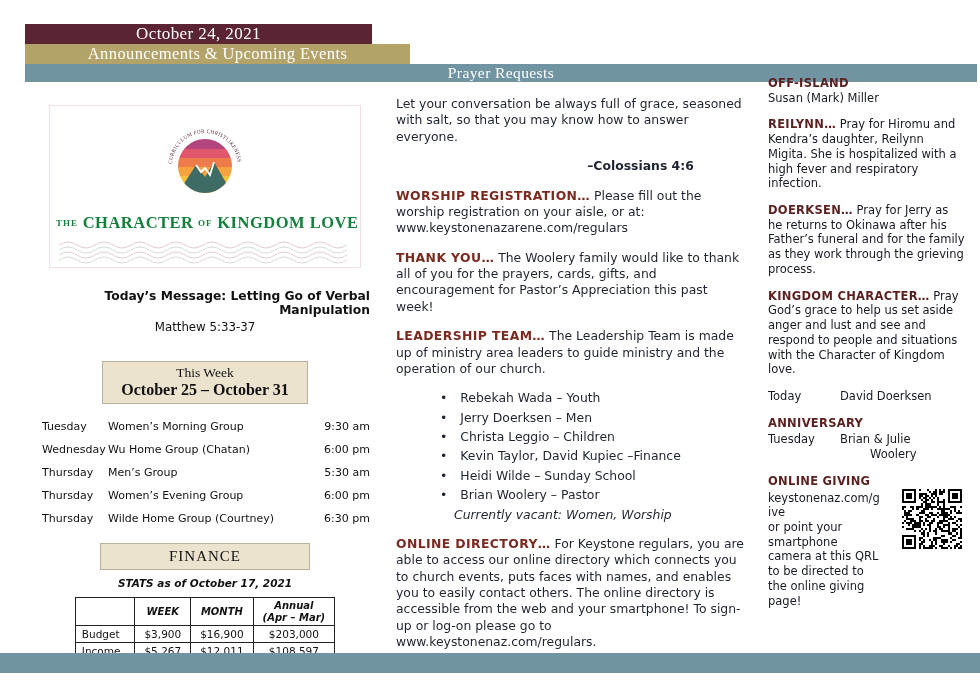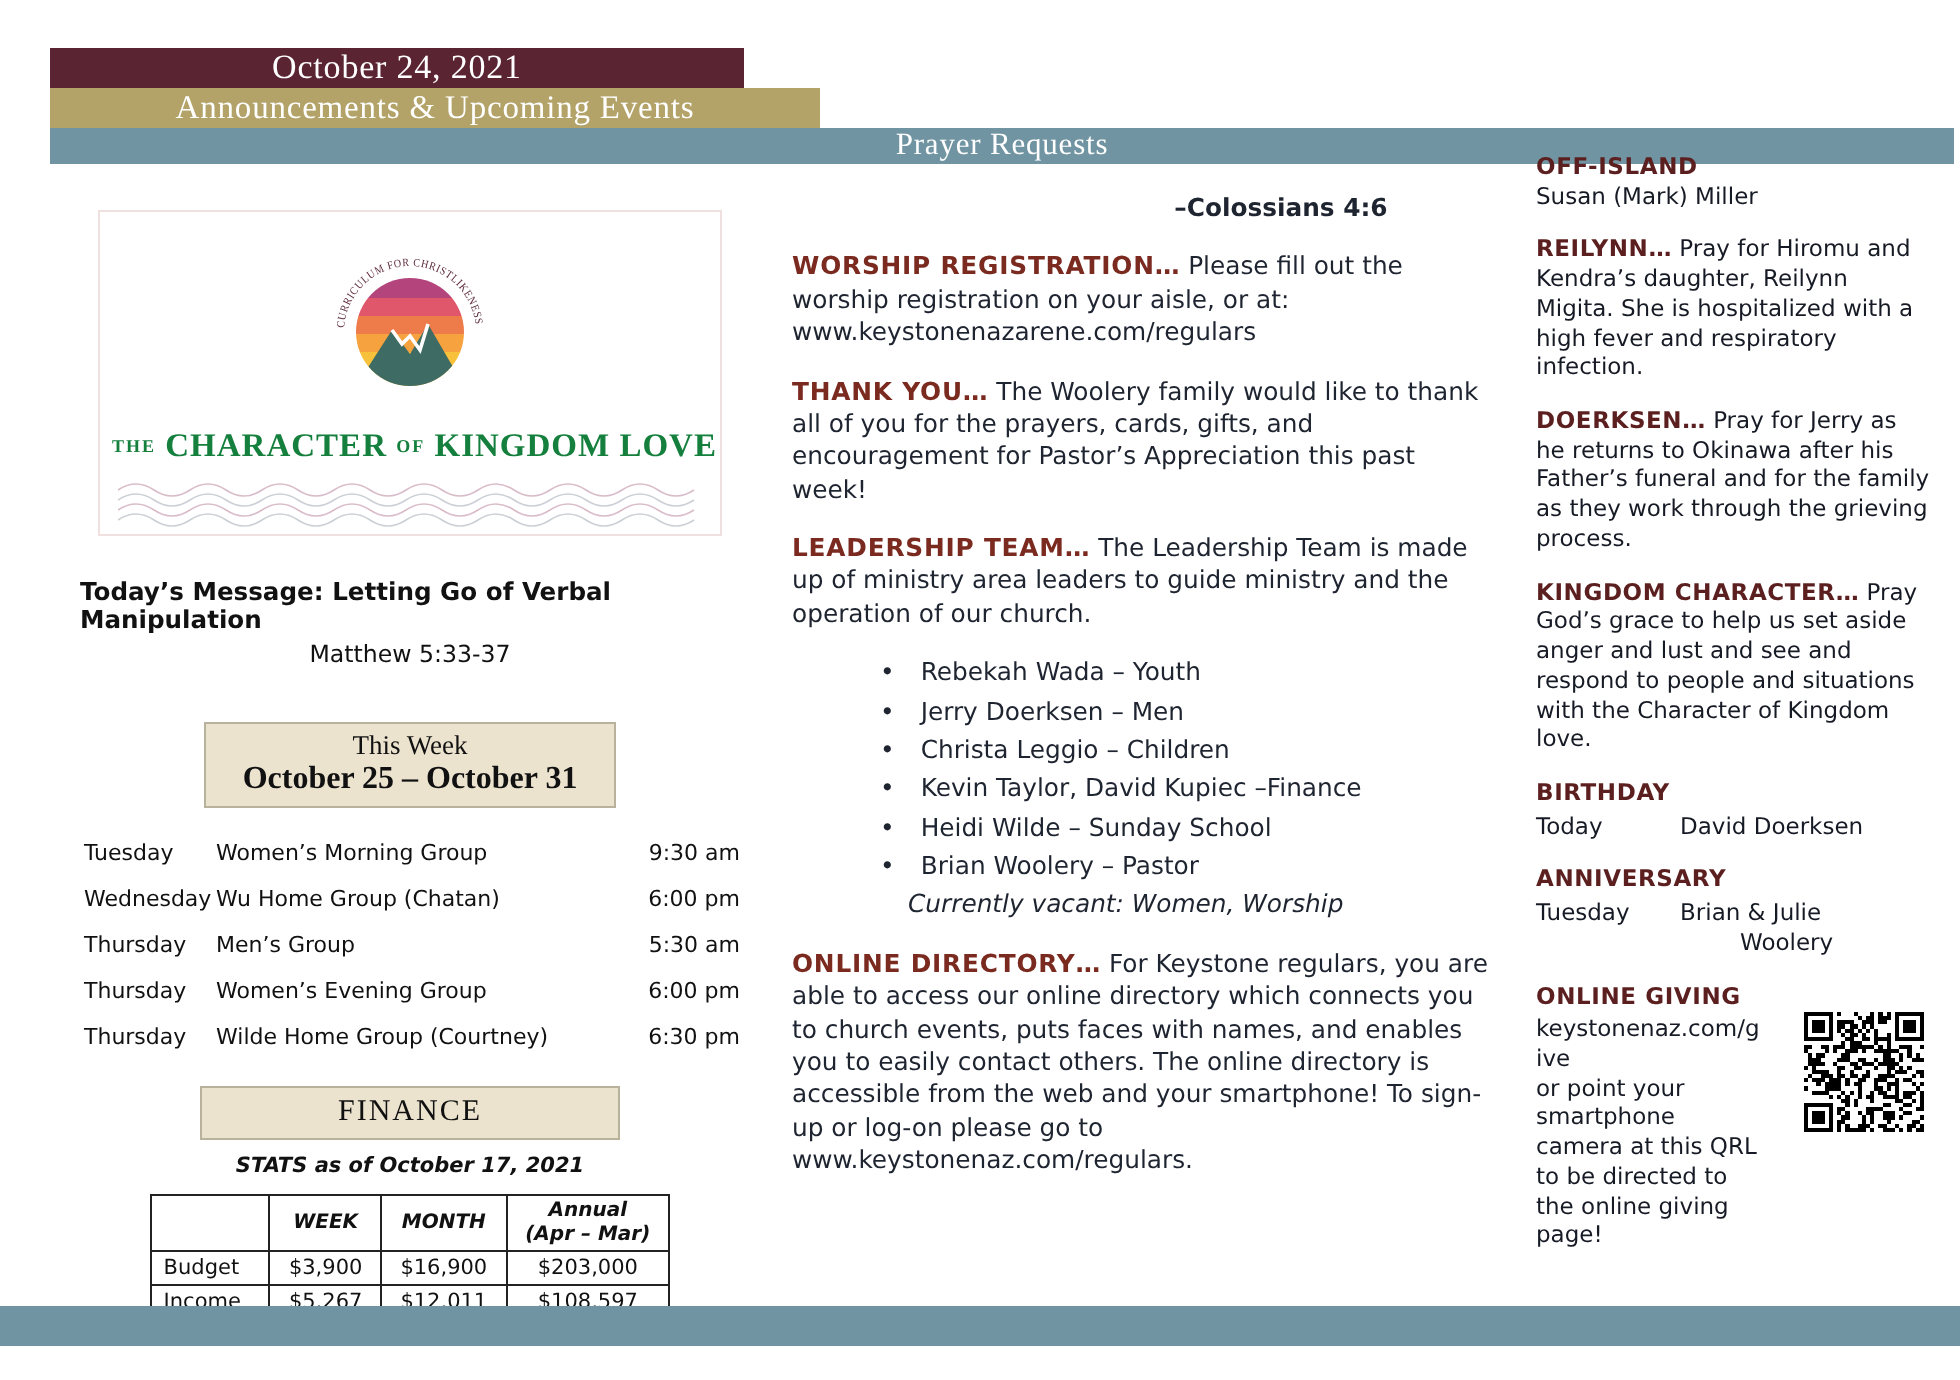--- a/index.html
+++ b/index.html
@@ -22,21 +22,21 @@
   .botbar .seg-tan    { width:385px; }
   .botbar .seg-teal   { flex:1; }
 
   
   .col-left { position:absolute; left:40px; top:75px; width:330px; color:#111; }
   .logo-box { border:1px solid #f0e0e0; width:312px; margin:30px auto 0; padding:12px 6px 2px; text-align:center; }
   .logo-title { font-family:"Liberation Serif",serif; color:#15803d; font-size:16.5px;
                 letter-spacing:.5px; margin-top:7px; white-space:nowrap; font-weight:600; }
   .logo-title .sm { font-size:9px; letter-spacing:1px; vertical-align:2px; }
   .waves { display:block; margin:8px auto 0; }
-  .msg { margin-top:21px; text-align:left; font-weight:bold; font-size:12.3px; }
+  .msg { margin-top:21px; text-align:right; font-weight:bold; font-size:12.3px; }
   .msg-ref { text-align:center; font-size:11.8px; margin-top:3px; }
   .week-box { width:206px; margin:27px auto 0; background:#ece3cf; border:1px solid #b8b19c;
               text-align:center; padding:3px 0 4px; font-family:"Liberation Serif",serif; }
   .week-box .t1 { font-size:13.5px; font-weight:400; }
   .week-box .t2 { font-size:16px; font-weight:600; }
   .schedule { margin:16px 0 0 2px; font-size:11px; }
   .srow { display:flex; margin-bottom:10px; }
   .srow .day { width:66px; }
   .srow .ev  { flex:1; }
   .srow .tm  { width:52px; text-align:right; }
@@ -193,20 +193,21 @@
         <td class="lbl">Income</td>
         <td>$5,267</td>
         <td>$12,011</td>
         <td>$108,597</td>
       </tr>
     </tbody>
       </table>
   </section>
 
   <section class="col-mid">
+    <p>Let your conversation be always full of grace, seasoned with salt, so that you may know how to answer everyone.</p>
     <p class="verse-ref">–Colossians 4:6</p>
 
     <p>
       <span class="h">WORSHIP REGISTRATION…</span><span> Please fill out the worship registration on your aisle, or at: www.keystonenazarene.com/regulars</span>
     </p>
 
     <p>
       <span class="h">THANK YOU…</span><span> The Woolery family would like to thank all of you for the prayers, cards, gifts, and encouragement for Pastor’s Appreciation this past week!</span>
     </p>
 
@@ -242,21 +243,20 @@
 
     <div class="sec">
       <span class="rh">DOERKSEN…</span><span> Pray for Jerry as he returns to Okinawa after his Father’s funeral and for the family as they work through the grieving process.</span>
     </div>
 
     <div class="sec">
       <span class="rh">KINGDOM CHARACTER…</span><span> Pray God’s grace to help us set aside anger and lust and see and respond to people and situations with the Character of Kingdom love.</span>
     </div>
 
     <div class="sec">
-      <span class="rh block">BIRTHDAY</span>
       <div class="pair">
         <span class="d">Today</span>
         <span class="n">David Doerksen</span>
       </div>
     </div>
 
     <div class="sec">
       <span class="rh block">ANNIVERSARY</span>
       <div class="pair">
         <span class="d">Tuesday</span>

